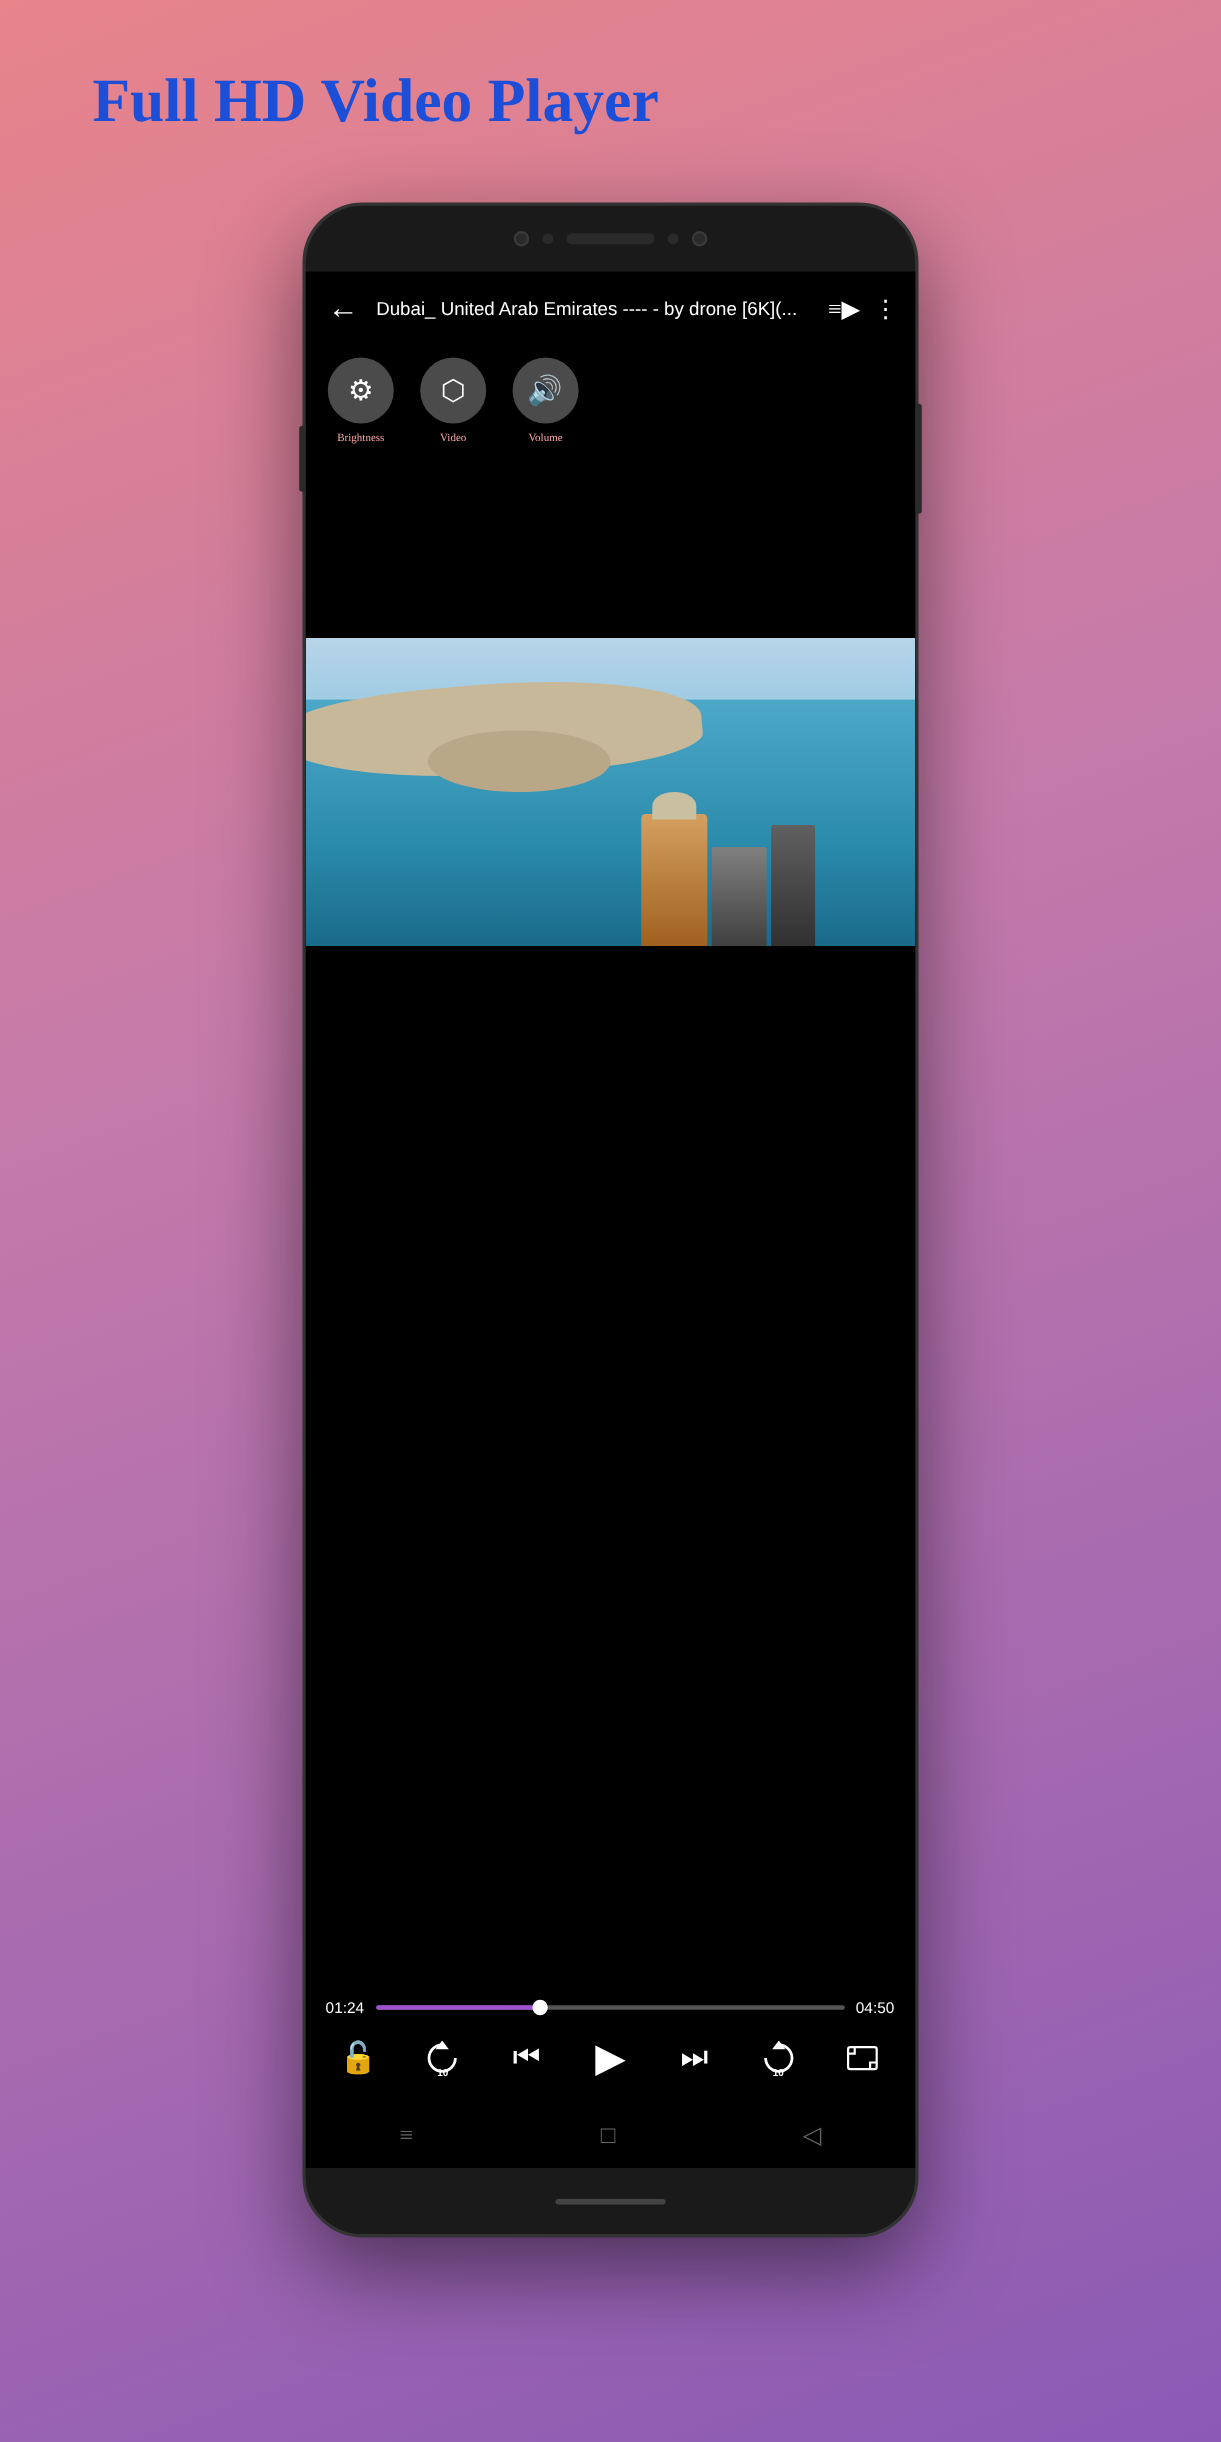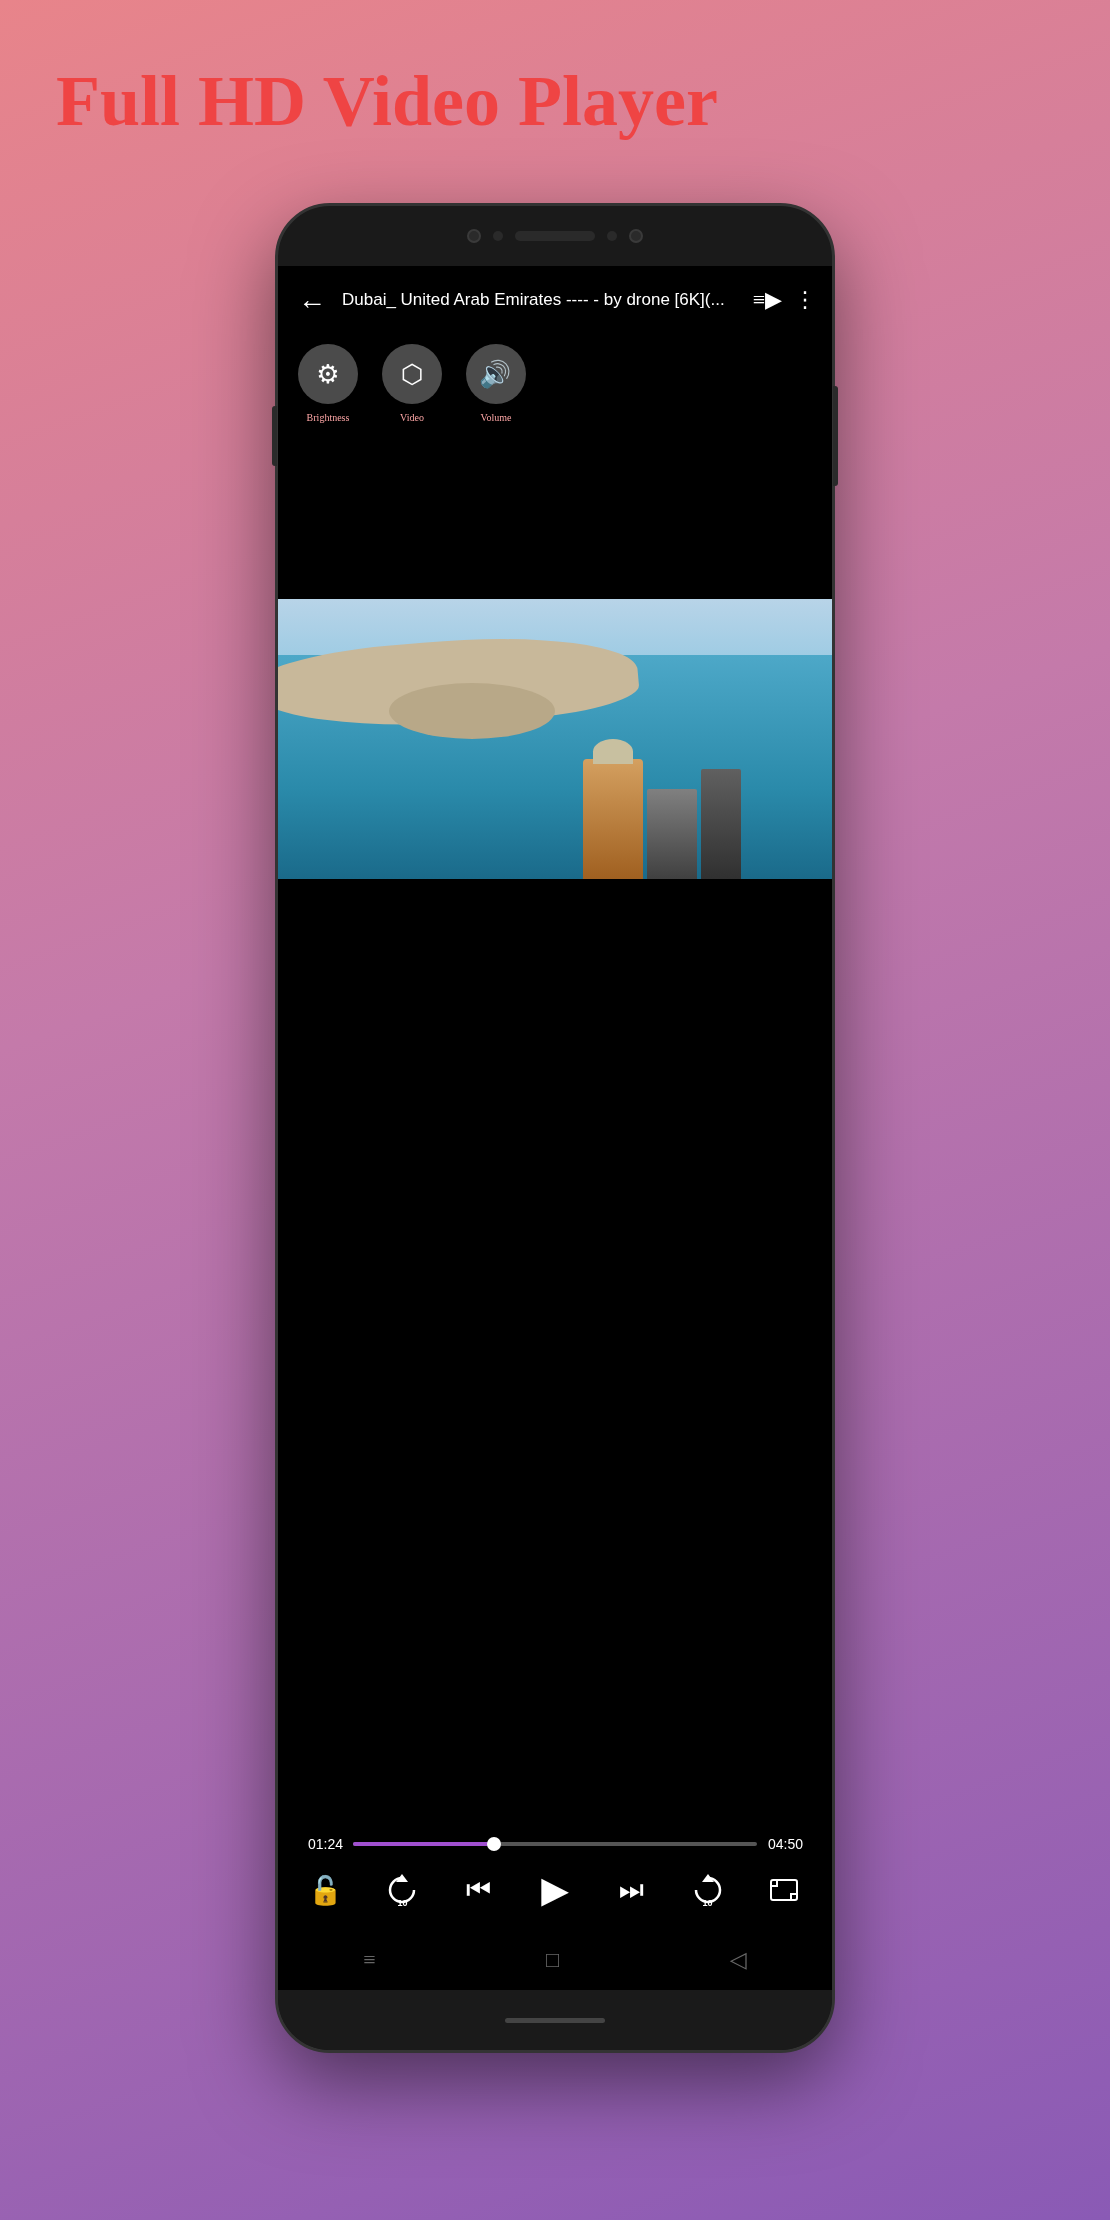--- a/index.html
+++ b/index.html
@@ -9,28 +9,28 @@
       height: 2220px;
       background: linear-gradient(160deg, #e8848a 0%, #c47aaa 40%, #8a5ab5 100%);
       display: flex;
       flex-direction: column;
       align-items: center;
       font-family: 'Georgia', serif;
       overflow: hidden;
     }
 
     .app-title {
-      color: #ef4444;
-      font-size: 72px;
+      color: #1d4ed8;
+      font-size: 56px;
       font-weight: bold;
       margin-top: 60px;
       margin-bottom: 60px;
       text-align: left;
       width: 100%;
-      padding-left: 56px;
+      padding-left: 84px;
     }
 
     
     .phone-shell {
       width: 560px;
       height: 1850px;
       background: #1a1a1a;
       border-radius: 55px;
       position: relative;
       box-shadow: 0 30px 80px rgba(0,0,0,0.5);
@@ -286,23 +286,22 @@
 
     
     .black-bottom {
       flex: 1;
       background: #000;
     }
 
     
     .progress-area {
       background: #000;
-      padding: 14px 29px 6px;
+      padding: 14px 18px 6px;
       flex-shrink: 0;
-      text-align: right;
     }
 
     .progress-row {
       display: flex;
       align-items: center;
       gap: 10px;
     }
 
     .time-label {
       color: white;

